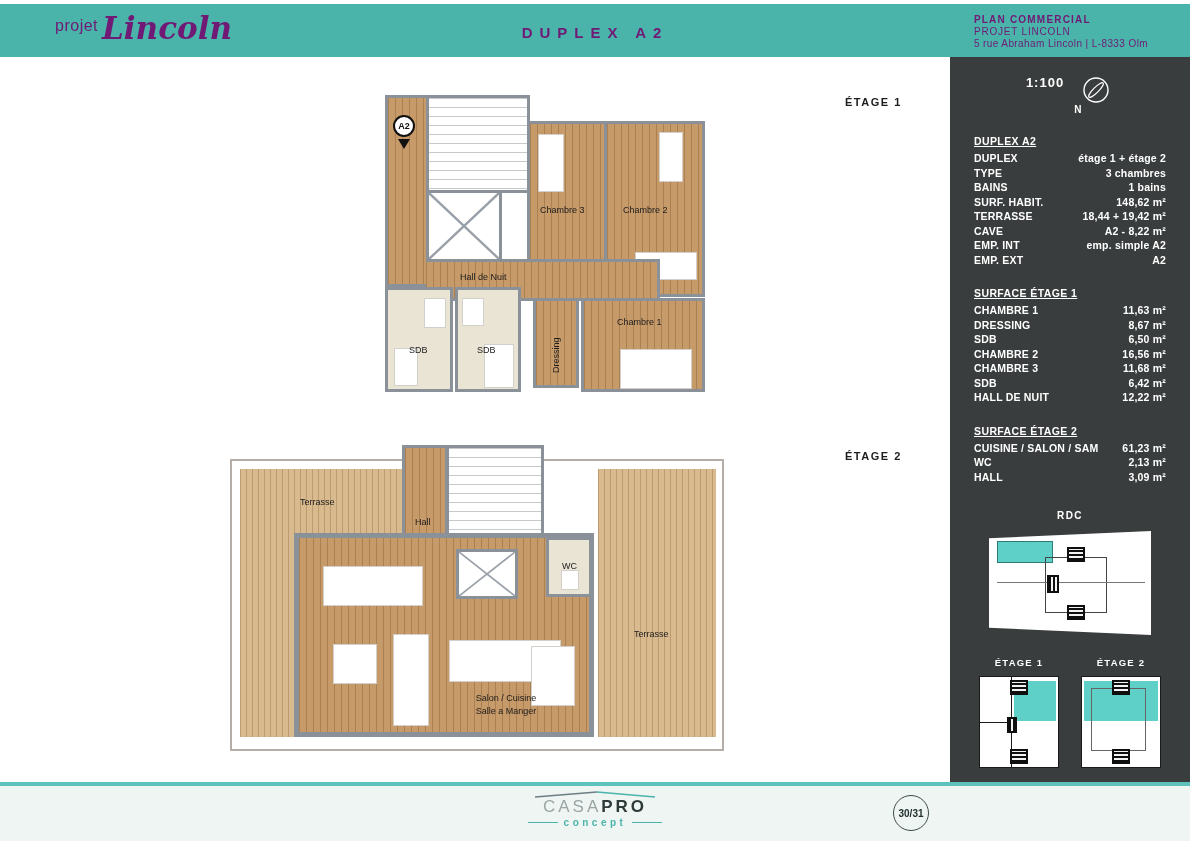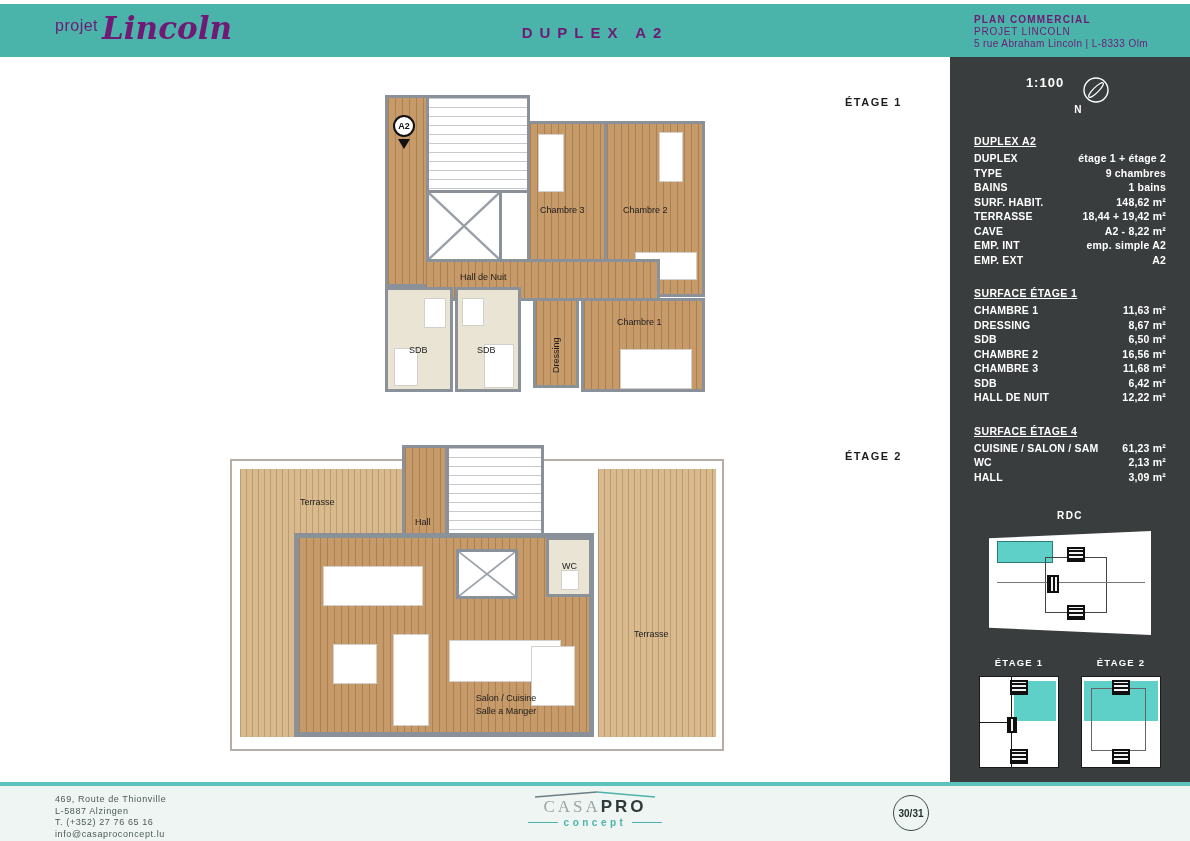--- a/index.html
+++ b/index.html
@@ -82,21 +82,21 @@
   .t2-inner { position:absolute; left:12%; top:12%; width:70%; height:70%; border:1.5px solid #666; background:transparent; }
 
   
   .divider { position:absolute; left:0; top:782px; width:1190px; height:4px; background:#5cc2ba; }
   .footer { position:absolute; left:0; top:786px; width:1190px; height:55px; background:#eff5f2; }
   .addr { position:absolute; left:55px; top:8px; font-size:9px; line-height:11.5px;
     color:#4c5a58; letter-spacing:.6px; }
   .brand { position:absolute; left:525px; top:4px; width:140px; text-align:center; }
   .brand svg { display:block; margin:0 auto; }
   .brand-line1 { font-size:17px; letter-spacing:3px; line-height:18px; }
-  .brand-casa { color:#9bा5a5; color:#9aa5a5; font-weight:400;font-family:Liberation Serif, serif; }
+  .brand-casa { color:#9bा5a5; color:#9aa5a5; font-weight:400; }
   .brand-pro { color:#2e3a3a; font-weight:700; }
   .brand-line2 { display:flex; align-items:center; justify-content:center; gap:6px; margin-top:1px; }
   .brand-rule { width:30px; height:1px; background:#4ab4ab; }
   .brand-concept { color:#4ab4ab; font-size:10px; letter-spacing:3.5px; font-weight:700; }
   .page-circle { position:absolute; left:893px; top:9px; width:36px; height:36px; border-radius:50%;
     border:1.2px solid #3a4a48; display:flex; align-items:center; justify-content:center;
     font-size:10px; font-weight:700; color:#21302e; }
   .disclaimer { position:absolute; right:42px; top:10px; text-align:right;
     font-size:9px; line-height:12px; color:#31403e; letter-spacing:.4px; }
 </style>
@@ -215,21 +215,21 @@
     </div>
 
     <div class="sec-title first">DUPLEX A2</div>
     <div>
       <div class="prow">
           <span>DUPLEX</span>
           <span class="v">étage 1 + étage 2</span>
         </div>
       <div class="prow">
           <span>TYPE</span>
-          <span class="v">9 chambres</span>
+          <span class="v">3 chambres</span>
         </div>
       <div class="prow">
           <span>BAINS</span>
           <span class="v">1 bains</span>
         </div>
       <div class="prow">
           <span>SURF. HABIT.</span>
           <span class="v">148,62 m²</span>
         </div>
       <div class="prow">
@@ -275,21 +275,21 @@
       <div class="prow">
           <span>SDB</span>
           <span class="v">6,42 m²</span>
         </div>
       <div class="prow">
           <span>HALL DE NUIT</span>
           <span class="v">12,22 m²</span>
         </div>
     </div>
 
-    <div class="sec-title">SURFACE ÉTAGE 4</div>
+    <div class="sec-title">SURFACE ÉTAGE 2</div>
     <div>
       <div class="prow">
           <span>CUISINE / SALON / SAM</span>
           <span class="v">61,23 m²</span>
         </div>
       <div class="prow">
           <span>WC</span>
           <span class="v">2,13 m²</span>
         </div>
       <div class="prow">
@@ -327,26 +327,20 @@
           <div class="t2-inner"></div>
           <div class="sicon" style="left:calc(50% - 9px); top:3px;"></div>
           <div class="sicon" style="left:calc(50% - 9px); bottom:3px;"></div>
         </div>
       </div>
     </div>
   </aside>
 
   <div class="divider"></div>
   <footer class="footer">
-    <div class="addr">
-      <div>469, Route de Thionville</div>
-      <div>L-5887 Alzingen</div>
-      <div>T. (+352) 27 76 65 16</div>
-      <div>info@casaproconcept.lu</div>
-    </div>
     <div class="brand">
       <svg width="124" height="8" viewBox="0 0 124 8">
         <polyline points="2,7 64,2" fill="none" stroke="#6b7f83" stroke-width="1.4"></polyline>
         <polyline points="64,2 122,7" fill="none" stroke="#4ab4ab" stroke-width="1.4"></polyline>
       </svg>
       <div class="brand-line1">
         <span class="brand-casa">CASA</span><span class="brand-pro">PRO</span>
       </div>
       <div class="brand-line2">
         <span class="brand-rule"></span>

